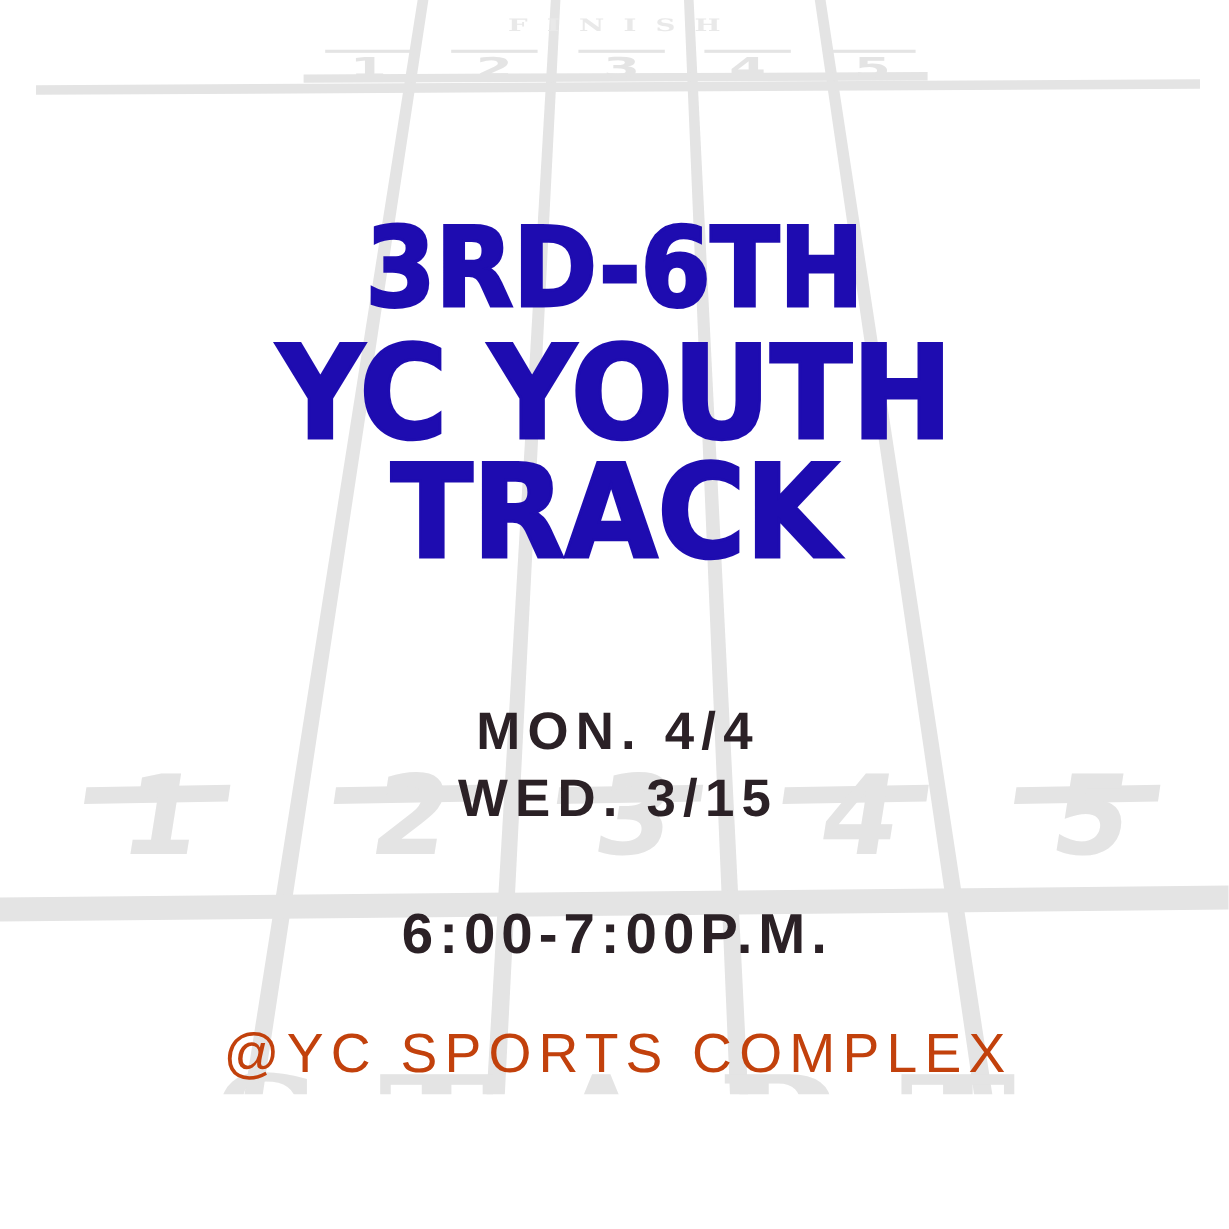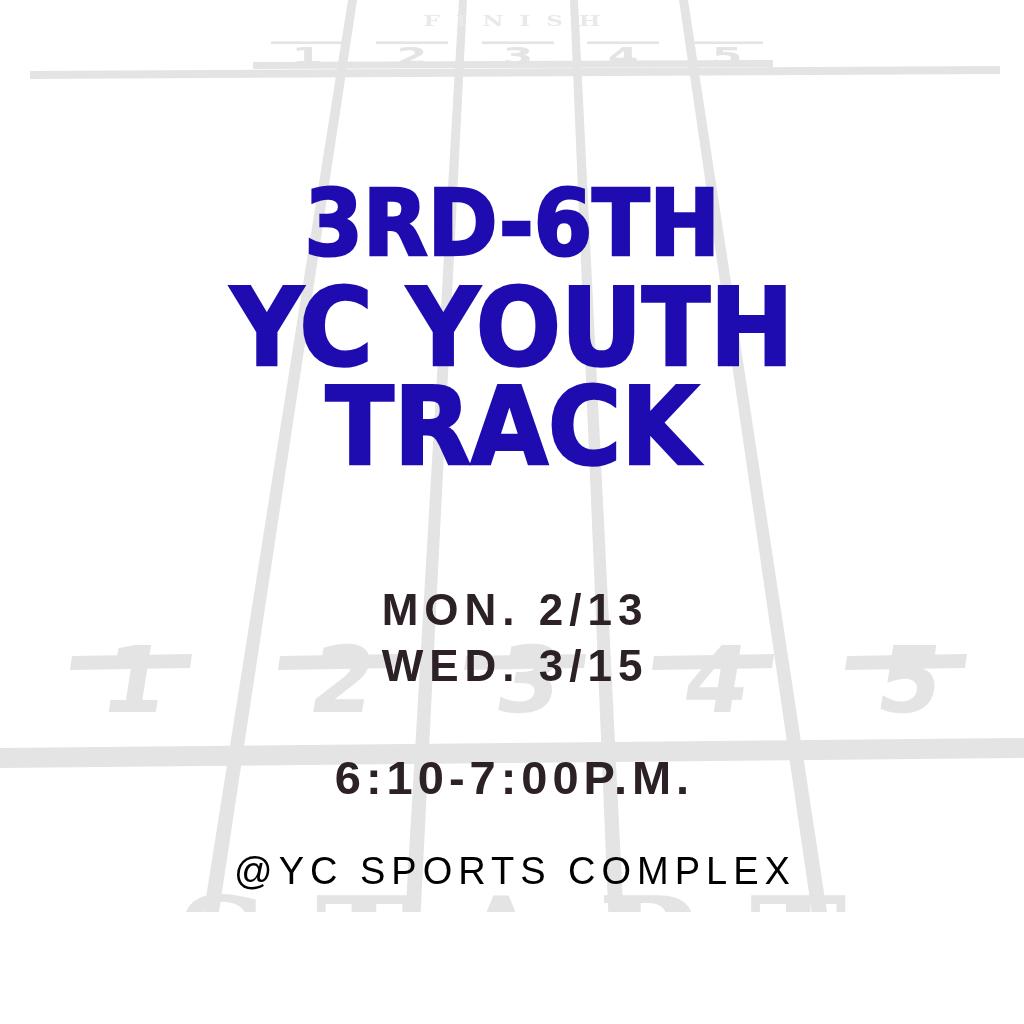--- a/index.html
+++ b/index.html
@@ -104,24 +104,24 @@
     letter-spacing: 5px;
     text-indent: 5px;
   }
 
   .venue-line {
     position: absolute;
     left: 0;
     right: 0;
     top: 850px;
     margin: 0;
-    color: #000000;
+    color: #c2410c;
     font-family: "Liberation Sans", sans-serif;
     font-weight: 400;
-    font-size: 38px;
+    font-size: 46px;
     letter-spacing: 6px;
     text-indent: 6px;
   }
 </style>
 </head>
 <body>
 
 <div id="poster">
 
   <svg id="track-bg" viewBox="0 0 1024 1024" aria-hidden="true">
@@ -216,22 +216,22 @@
 
   <div id="content">
 
     <div class="headline-block">
       <h1 class="headline headline-1">3RD-6TH</h1>
       <h1 class="headline headline-2">YC YOUTH TRACK</h1>
     </div>
 
 
     <div class="dates">
-      <p class="date-line">MON. 2/13</p>
+      <p class="date-line">MON. 4/4</p>
       <p class="date-line">WED. 3/15</p>
     </div>
 
-    <p class="time-line">6:10-7:00P.M.</p>
+    <p class="time-line">6:00-7:00P.M.</p>
 
     <p class="venue-line">@YC SPORTS COMPLEX</p>
 
   </div>
 </div>
 
 </body></html>

